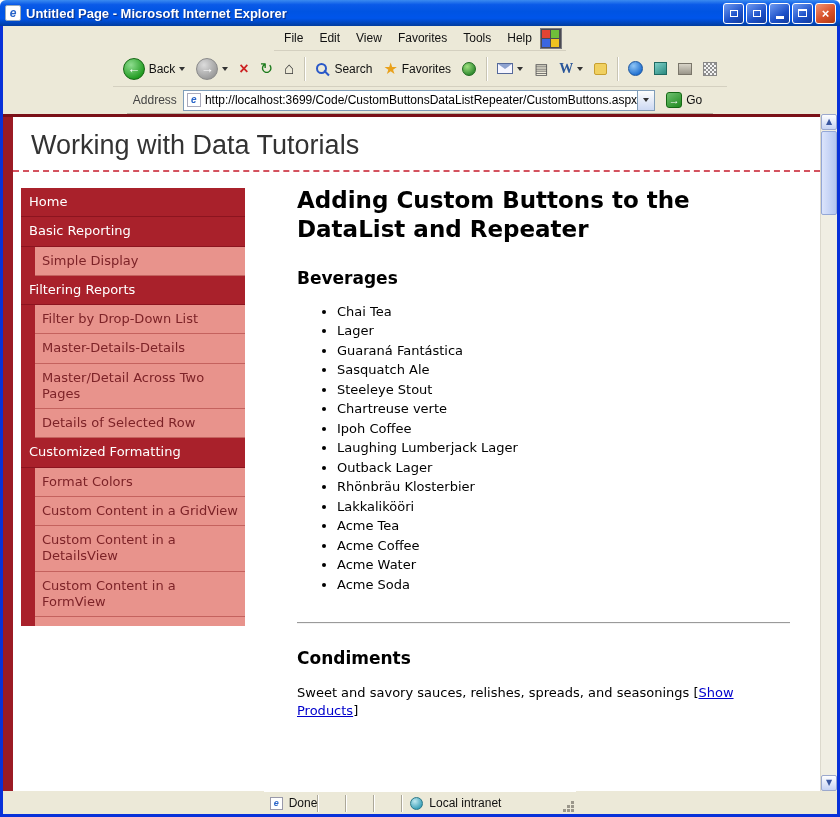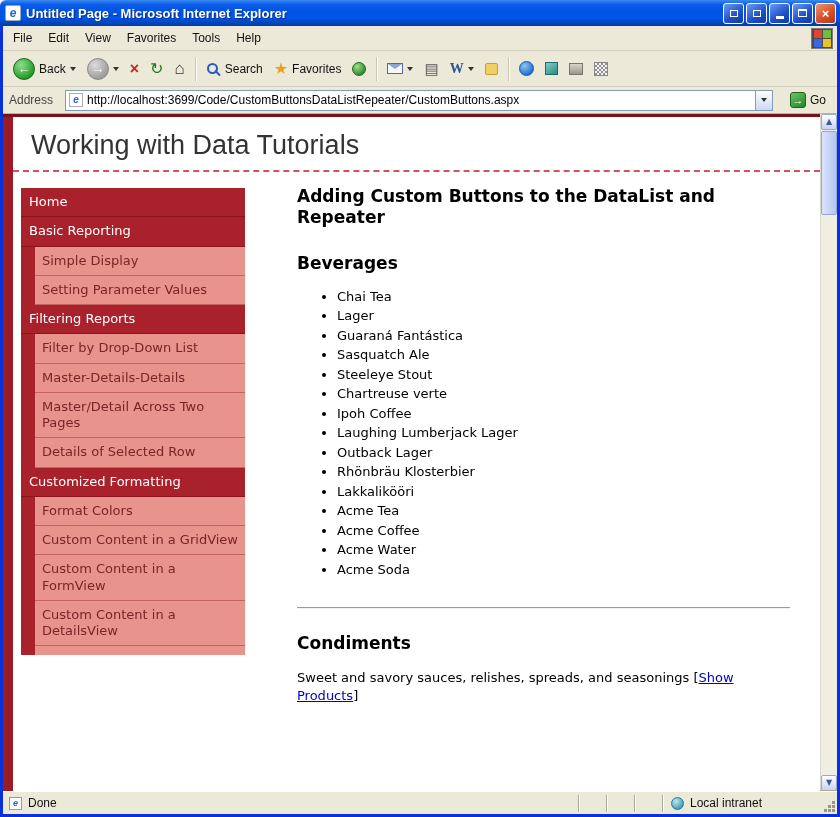--- a/index.html
+++ b/index.html
@@ -28,21 +28,21 @@
     display:flex;align-items:center;justify-content:center;color:#fff;font-size:13px;font-weight:bold;}
   .wbtn.blue{background:linear-gradient(145deg,#6f9bf2,#1c50c8 60%,#123c9e);}
   .wbtn.red{background:linear-gradient(145deg,#f09475,#d8512a 55%,#b03a12);}
   .wbtn .sq{width:8px;height:7px;border:1px solid #fff;background:transparent;}
   .wbtn .minbar{width:8px;height:3px;background:#fff;align-self:flex-end;margin:0 0 4px;}
   .wbtn .maxsq{width:9px;height:8px;border:1px solid #fff;border-top-width:2px;}
 
   
   .wbody{position:absolute;top:26px;left:0;right:0;bottom:0;
     border:3px solid var(--frame);border-top:none;background:var(--chrome);
-    display:flex;flex-direction:column;}
+    display:flex;flex-direction:column;align-items:center;}
 
   
   .menubar{height:25px;display:flex;align-items:center;padding:0 2px;
     border-bottom:1px solid #d4d0c0;background:var(--chrome);
     font-family:"Liberation Sans",sans-serif;font-size:12px;}
   .menu-item{padding:4px 8px;color:#111;cursor:default;}
   .flex-spacer{flex:1;}
   .win-logo{width:22px;height:21px;background:#4a4a52;border:1px solid #7b7b80;
     display:grid;grid-template-columns:8px 8px;grid-template-rows:8px 8px;gap:1px;
     align-content:center;justify-content:center;margin-right:2px;}
@@ -79,21 +79,21 @@
   .print-g{color:#555;font-size:15px;line-height:15px;}
   .word-w{color:#2b579a;font-weight:bold;font-size:14px;line-height:14px;font-family:"Liberation Serif",serif;}
   .note-ic{width:13px;height:12px;background:#f0d060;border:1px solid #c8a030;border-radius:2px;}
   .msn-ic{background:radial-gradient(circle at 35% 30%,#8fc5f5,#1f6fd0 75%);border:1px solid #1a55a0;width:15px;height:15px;border-radius:50%;}
   .research-ic{width:13px;height:13px;background:linear-gradient(145deg,#7fd0c8,#2a8a80);border:1px solid #1f6a62;}
   .library-ic{width:14px;height:12px;background:linear-gradient(180deg,#d8d4c8,#9a968a);border:1px solid #7a766a;}
   .grid-ic{width:14px;height:14px;border:1px solid #888;
     background:conic-gradient(#909090 25%,#f4f4f4 0 50%,#909090 0 75%,#f4f4f4 0);background-size:4px 4px;}
 
   
-  .addressbar{height:27px;display:flex;align-items:center;gap:12px;padding:0 6px;
+  .addressbar{height:27px;display:flex;align-items:center;gap:6px;padding:0 6px;
     background:var(--chrome);border-bottom:1px solid #b8b4a4;
     font-family:"Liberation Sans",sans-serif;font-size:12px;}
   .addr-label{color:#444;}
   .addr-input{flex:1;height:21px;background:#fff;border:1px solid #7f9db9;
     display:flex;align-items:center;padding-left:3px;font-size:12px;color:#000;}
   .addr-page-icon{width:14px;height:14px;background:#fff;border:1px solid #aab;
     display:flex;align-items:center;justify-content:center;margin-right:4px;}
   .addr-page-icon .e{color:#2864c8;font-weight:bold;font-size:10px;font-style:italic;line-height:10px;}
   .addr-url{flex:1;white-space:nowrap;overflow:hidden;}
   .addr-drop{width:17px;height:19px;background:linear-gradient(180deg,#fdfefd,#cdd9f3);
@@ -117,21 +117,21 @@
   .nav-item.level0{background:var(--nav-dark);color:#fff;padding:6px 8px;border-bottom:1px solid #8c141f;}
   .nav-item.level1{display:flex;}
   .nav-strip{width:14px;background:var(--nav-dark);flex:none;}
   .nav-item.level1 .nav-label{flex:1;background:var(--nav-light);color:#7d2328;
     padding:6px 7px;border-bottom:1px solid #c4625e;}
   .nav-item.partial{height:9px;overflow:hidden;}
   .nav-item.partial .nav-label{border-bottom:none;}
 
   
   .main{flex:1;margin:14px 30px 0 52px;max-width:532px;font-size:13px;color:#000;}
-  .main h1{font-size:17px;font-weight:bold;line-height:1.25;margin:0 0 22px;}
+  .main h1{font-size:23px;font-weight:bold;line-height:1.25;margin:0 0 22px;}
   .main h2{font-size:17px;font-weight:bold;margin:24px 0 16px;}
   .main p{margin:14px 0 16px;line-height:1.45;}
   .main a{color:#0000cc;text-decoration:underline;cursor:pointer;}
   .main ul{margin:14px 0 30px;padding-left:40px;list-style:disc;}
   .main li{margin:4.5px 0;}
   .main hr{border:0;border-top:1px solid #9a9a9a;border-bottom:1px solid #f2f2f2;margin:28px 0 22px;}
 
   
   .vscroll{width:17px;background:#f0eee3;border-left:1px solid #dcd9cd;display:flex;flex-direction:column;}
   .scroll-btn{height:16px;flex:none;background:linear-gradient(180deg,#fefefe,#c6d3f3);
@@ -287,24 +287,20 @@
         <div class="dashed-rule"></div>
         <div class="cols">
 
           <div class="nav">
               <div class="nav-item level0"><span class="nav-label">Home</span></div>
               <div class="nav-item level0"><span class="nav-label">Basic Reporting</span></div>
               <div class="nav-item level1">
                 <span class="nav-strip"></span>
                 <span class="nav-label">Simple Display</span>
               </div>
-              <div class="nav-item level1">
-                <span class="nav-strip"></span>
-                <span class="nav-label">Setting Parameter Values</span>
-              </div>
               <div class="nav-item level0"><span class="nav-label">Filtering Reports</span></div>
               <div class="nav-item level1">
                 <span class="nav-strip"></span>
                 <span class="nav-label">Filter by Drop-Down List</span>
               </div>
               <div class="nav-item level1">
                 <span class="nav-strip"></span>
                 <span class="nav-label">Master-Details-Details</span>
               </div>
               <div class="nav-item level1">
@@ -319,25 +315,25 @@
               <div class="nav-item level1">
                 <span class="nav-strip"></span>
                 <span class="nav-label">Format Colors</span>
               </div>
               <div class="nav-item level1">
                 <span class="nav-strip"></span>
                 <span class="nav-label">Custom Content in a GridView</span>
               </div>
               <div class="nav-item level1">
                 <span class="nav-strip"></span>
+                <span class="nav-label">Custom Content in a DetailsView</span>
+              </div>
+              <div class="nav-item level1">
+                <span class="nav-strip"></span>
                 <span class="nav-label">Custom Content in a FormView</span>
-              </div>
-              <div class="nav-item level1">
-                <span class="nav-strip"></span>
-                <span class="nav-label">Custom Content in a DetailsView</span>
               </div>
               <div class="nav-item level1 partial">
                 <span class="nav-strip"></span>
                 <span class="nav-label"></span>
               </div>
             </div>
 
           <div class="main">
             <h1>Adding Custom Buttons to the DataList and Repeater</h1>
 

